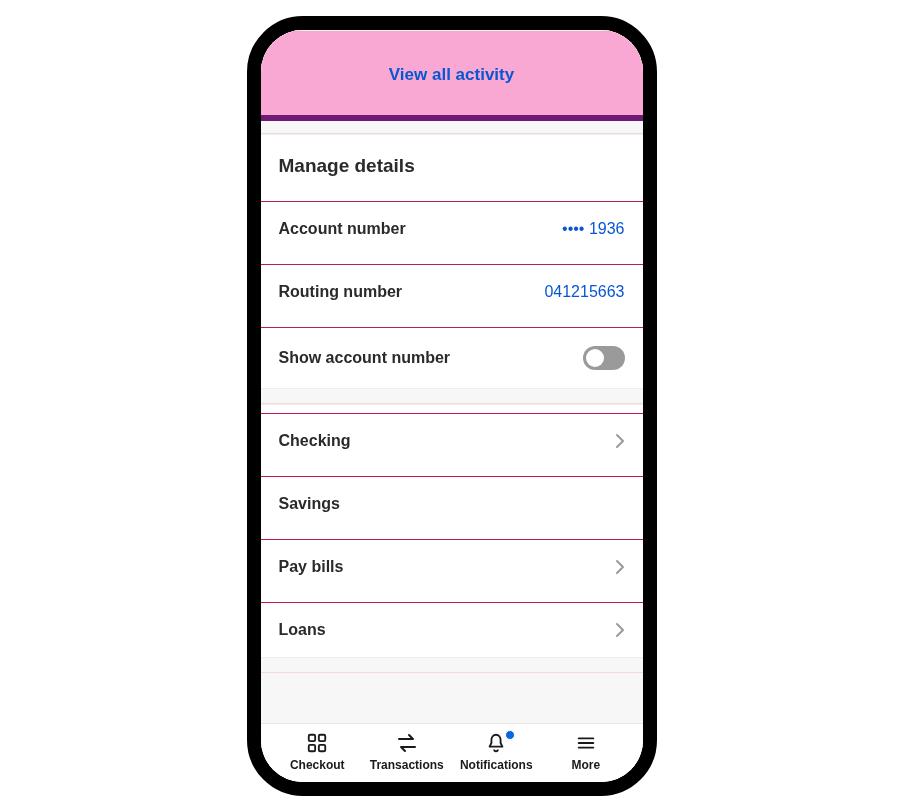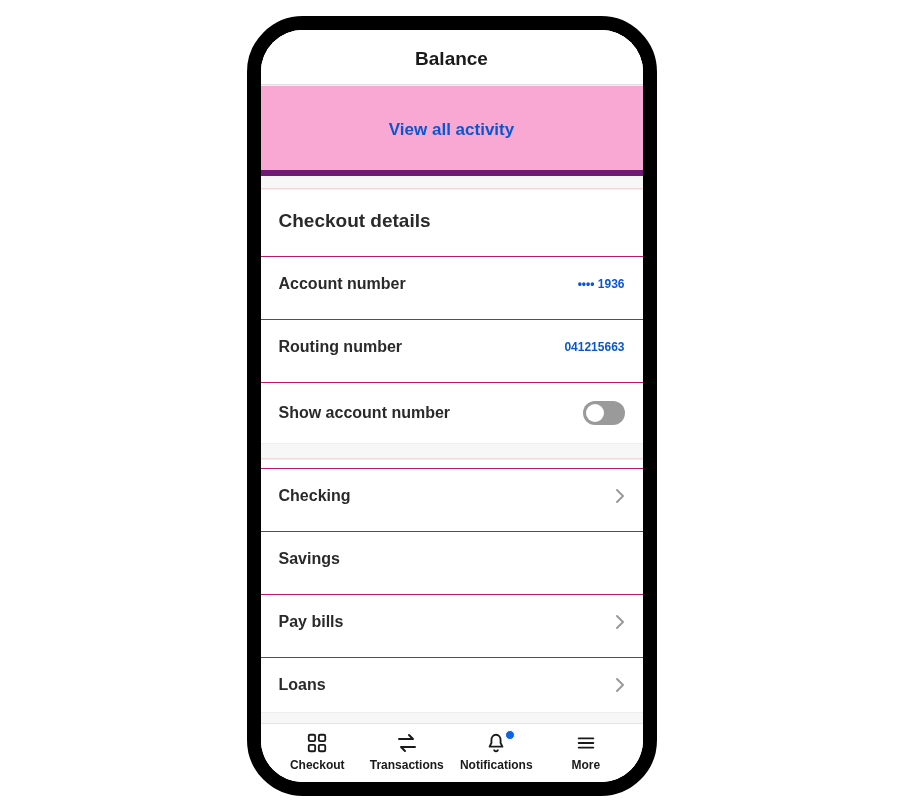--- a/index.html
+++ b/index.html
@@ -80,22 +80,22 @@
     padding: 18px 18px;
     border-top: 1px solid #be185d;
     margin-top: 8px;
   }
   .row .label {
     font-weight: 700;
     font-size: 16px;
     color: #2a2a2a;
   }
   .row .value-link {
-    font-weight: 700;
-    font-size: 12px;
+    font-weight: 400;
+    font-size: 16px;
     color: #0957d0;
   }
   .row .action-link {
     font-weight: 500;
     font-size: 16px;
     color: #0957d0;
     margin-right: 10px;
   }
   .toggle {
     width: 42px;
@@ -157,33 +157,30 @@
     border: 1.5px solid #fff;
   }
   svg { display: block; }
 </style>
 </head>
 <body>
 
 <div class="phone">
   <div class="screen">
 
-    <div class="header">
-      <span>Balance</span>
-    </div>
 
     <div class="content">
 
       <div class="card activity-card">
         <a class="view-all">View all activity</a>
       </div>
       <div class="divider-faint"></div>
 
       <div class="section">
-        <div class="section-header">Checkout details</div>
+        <div class="section-header">Manage details</div>
 
         <div class="row">
           <span class="label">Account number</span>
           <span class="value-link">•••• 1936</span>
         </div>
 
         <div class="row">
           <span class="label">Routing number</span>
           <span class="value-link">041215663</span>
         </div>

